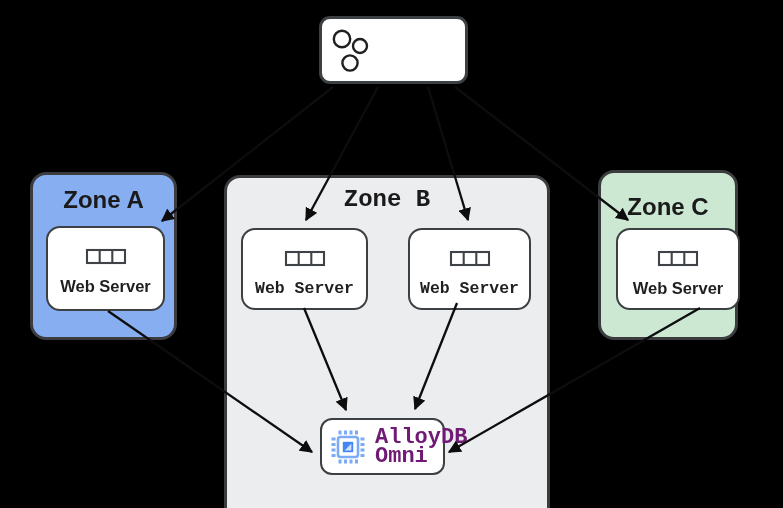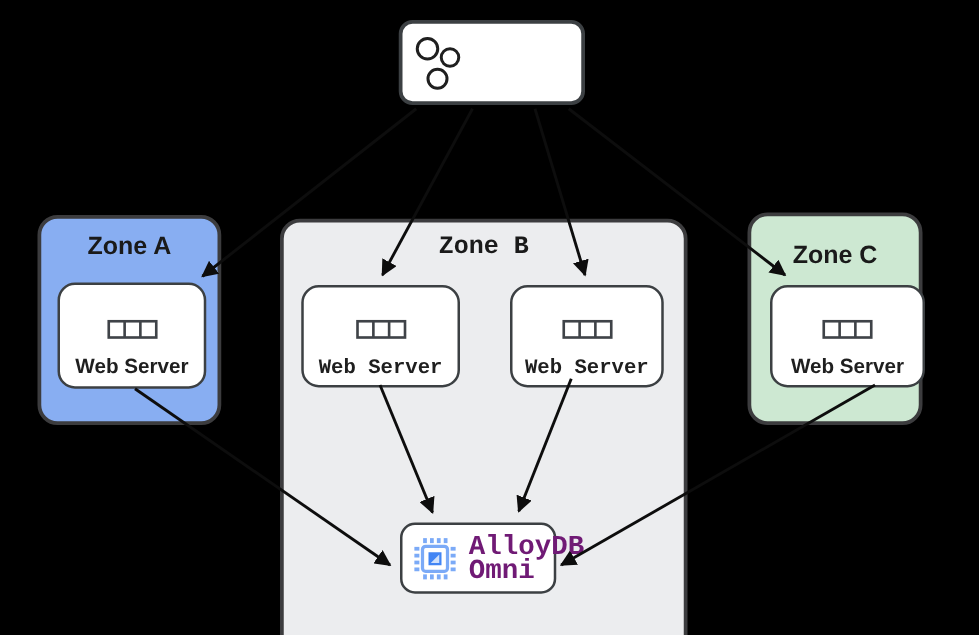--- a/index.html
+++ b/index.html
@@ -10,27 +10,27 @@
   .node{position:absolute;box-sizing:border-box;background:#fff;border:2.5px solid #3c4043;}
   
   #load-balancer{left:319px;top:16px;width:149px;height:68px;border-radius:11px;
     border-width:3px;display:flex;align-items:center;gap:9px;padding-left:9px;}
   #load-balancer .lbl{font-size:17px;font-weight:bold;color:#1f1f1f;line-height:21px;width:80px;}
   
   .zone{position:absolute;box-sizing:border-box;border:3px solid #3c3c3e;}
   #zone-a{left:30px;top:172px;width:147px;height:168px;background:#88aef2;border-radius:16px;}
   #zone-b{left:224px;top:175px;width:326px;height:355px;background:#ecedef;border-radius:16px;font-family:Liberation Mono, monospace;}
   #zone-c{left:598px;top:170px;width:140px;height:170px;background:#cde8d2;border-radius:16px;}
-  .zone-label{display:block;text-align:center;font-size:20px;font-weight:bold;color:#1a1a1a;}
+  .zone-label{display:block;text-align:center;font-size:24px;font-weight:bold;color:#1a1a1a;}
   #zone-a .zone-label{margin-top:11px;}
   #zone-b .zone-label{margin-top:8px;}
   #zone-c .zone-label{margin-top:20px;}
   
   .server{border-radius:14px;display:flex;flex-direction:column;align-items:center;
-    justify-content:center;gap:12px;padding-top:20px;}
+    justify-content:flex-start;gap:12px;padding-top:20px;}
   .server .lbl{font-size:16.5px;font-weight:bold;color:#1f1f1f;white-space:nowrap;}
   #ws-a{left:13px;top:51px;width:119px;height:85px;}
   #ws-b1{left:14px;top:50px;width:127px;height:82px;}
   #ws-b2{left:181px;top:50px;width:123px;height:82px;}
   #ws-c{left:15px;top:55px;width:124px;height:82px;}
   
   #alloydb{left:93px;top:240px;width:125px;height:57px;border-radius:12px;border-width:2px;
     display:flex;align-items:center;gap:9px;padding-left:8px;}
   #alloydb .lbl{font-size:22px;font-weight:bold;color:#701a75;line-height:19px;width:68px;}
   

